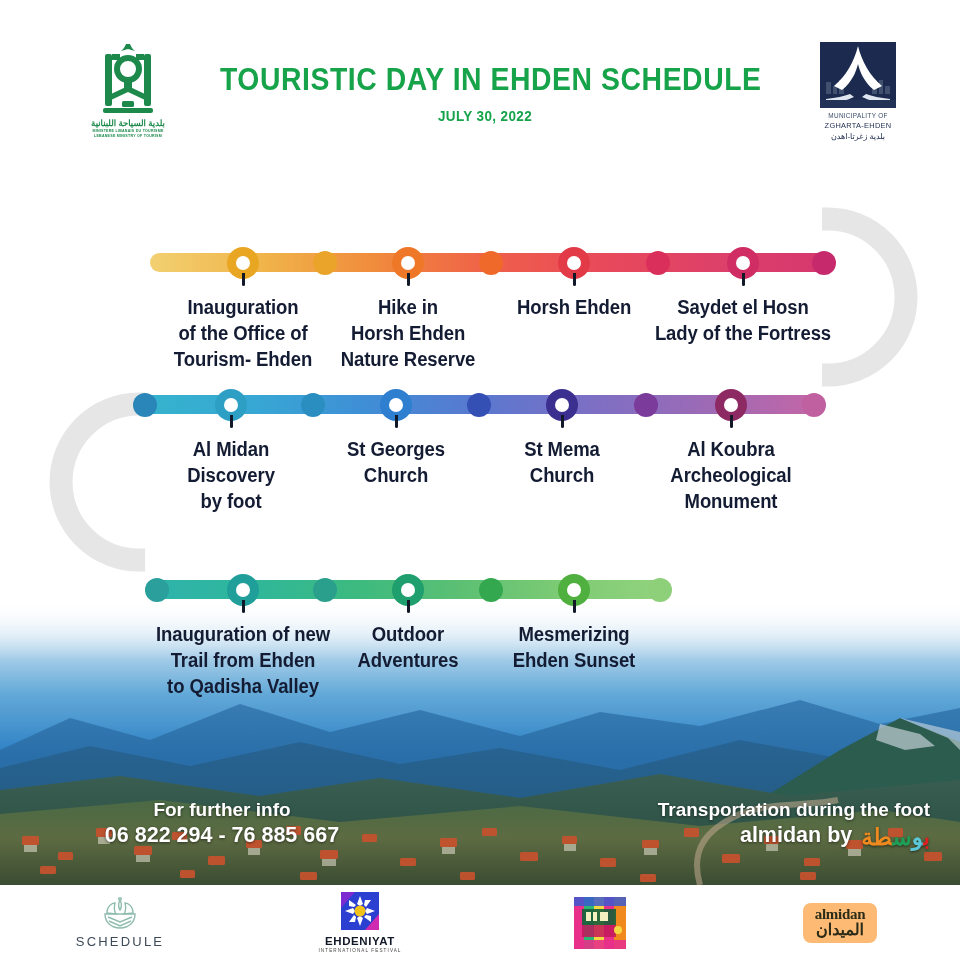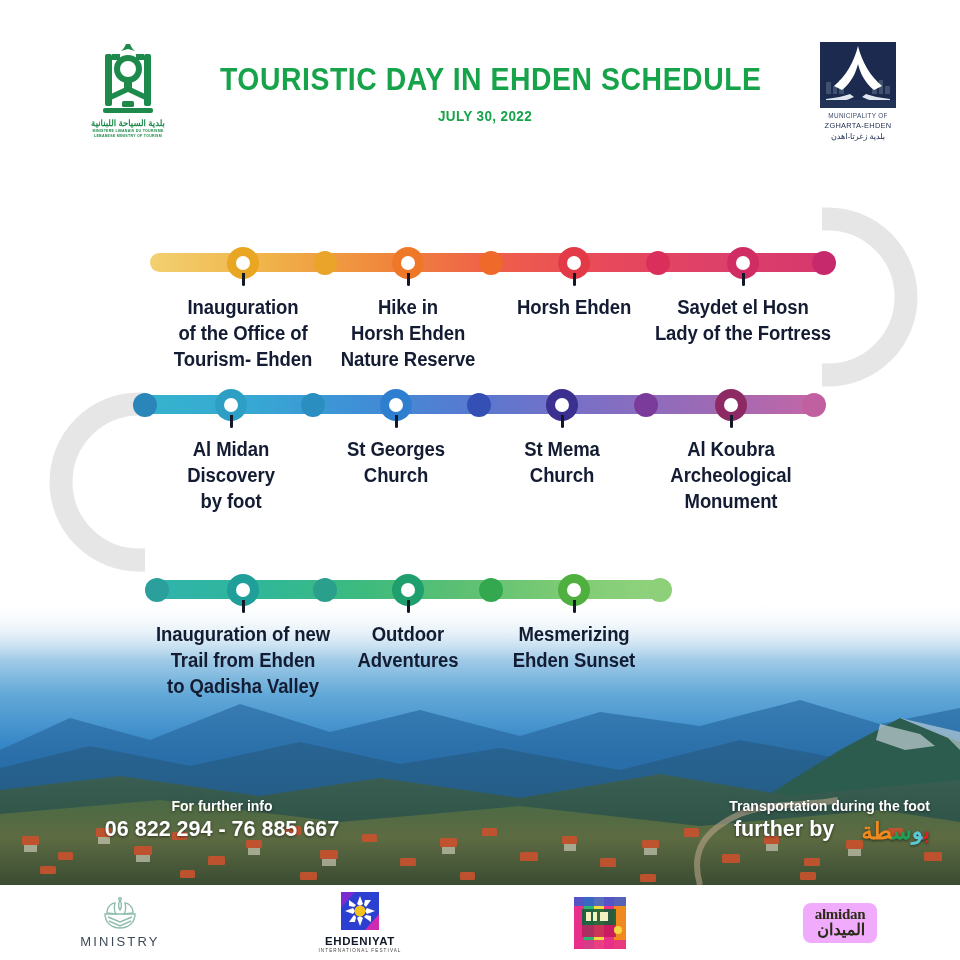--- a/index.html
+++ b/index.html
@@ -133,33 +133,33 @@
     line-height: 1.33;
     letter-spacing: -.1px;
     font-family: "Liberation Sans Narrow", "Liberation Sans", sans-serif;
     transform: scaleX(.95); transform-origin: top center;
   }
 
   
   #photo-text { position: absolute; left: 0; top: 780px; width: 960px; height: 100px; z-index: 6; }
   .photo-block { position: absolute; color: #ffffff; }
   .photo-line1 {
-    font-size: 14px; font-weight: bold; line-height: 1.25;
+    font-size: 19px; font-weight: bold; line-height: 1.25;
     text-shadow: 0 1px 3px rgba(0,0,0,.55);
     font-family: "Liberation Sans Narrow", "Liberation Sans", sans-serif;
   }
   .photo-line2 {
     font-size: 21.5px; font-weight: bold; line-height: 1.25;
     text-shadow: 0 1px 3px rgba(0,0,0,.55);
     font-family: "Liberation Sans Narrow", "Liberation Sans", sans-serif;
   }
   #info-left { left: 62px; top: 18px; width: 320px; text-align: center; }
   #info-right { left: 600px; top: 18px; width: 330px; text-align: right; }
   #bus-logo {
-    display: inline-block; vertical-align: -3px; margin-left: 21px;
+    display: inline-block; vertical-align: -3px; margin-left: 3px;
     direction: rtl; font-size: 23px; font-weight: bold;
     letter-spacing: -1px;
   }
   #bus-logo .b1 { color: #e02020; }
   #bus-logo .b2 { color: #5bc8d8; }
   #bus-logo .b3 { color: #1f9e57; }
   #bus-logo .b4 { color: #f08a1e; }
 
   
   #sponsors {
@@ -176,23 +176,23 @@
     margin-top: 3px; font-family: "Liberation Sans", sans-serif;
   }
   .ehdeniyat-name {
     font-size: 11.5px; font-weight: bold; color: #111827;
     letter-spacing: .6px; margin-top: 5px;
   }
   .ehdeniyat-sub {
     font-size: 4.6px; color: #444; letter-spacing: 1.1px; margin-top: 1px;
   }
   .almidan-box {
-    background: #f0abfc; border-radius: 8px;
+    background: #fdba74; border-radius: 8px;
     padding: 3px 12px 4px 12px;
-    display: flex; flex-direction: column; align-items: flex-end;
+    display: flex; flex-direction: column; align-items: center;
   }
   .almidan-en {
     font-size: 15px; font-weight: bold; color: #2b2b18;
     font-family: "Liberation Serif", serif; letter-spacing: -.3px;
   }
   .almidan-ar {
     font-size: 16px; font-weight: bold; color: #2b2b18;
     direction: rtl; margin-top: -3px;
   }
 </style>
@@ -480,41 +480,41 @@
 </div>
 
 <div id="photo-text">
   <div id="info-left" class="photo-block">
     <div class="photo-line1">For further info</div>
     <div class="photo-line2">06 822 294 - 76 885 667</div>
   </div>
   <div id="info-right" class="photo-block">
     <div class="photo-line1">Transportation during the foot</div>
     <div class="photo-line2">
-      <span>further by</span>
+      <span>almidan by</span>
       <span id="bus-logo"><span class="b1">ب</span><span class="b2">و</span><span class="b3">س</span><span class="b4">طة</span></span>
     </div>
   </div>
 </div>
 
 <div id="sponsors">
 
   <div class="sponsor">
     <svg width="46" height="34" viewBox="0 0 46 34" aria-hidden="true">
       <g fill="none" stroke="#8fbcae" stroke-width="1.4">
         <path d="M23 3 C21 7 21 10 23 13 C25 10 25 7 23 3 Z"></path>
         <circle cx="23" cy="2" r="1.3"></circle>
         <path d="M10 16 C10 9 15 6 18 6 C17 10 17 14 19 17 Z"></path>
         <path d="M36 16 C36 9 31 6 28 6 C29 10 29 14 27 17 Z"></path>
         <path d="M8 17 C8 25 14 31 23 31 C32 31 38 25 38 17 Z"></path>
         <path d="M11 20 L23 25 L35 20"></path>
         <path d="M12 24 L23 29 L34 24"></path>
       </g>
     </svg>
-    <div class="dunyana-name">MINISTRY</div>
+    <div class="dunyana-name">SCHEDULE</div>
   </div>
 
   <div class="sponsor">
     <svg width="38" height="38" viewBox="0 0 38 38" aria-hidden="true">
       <rect width="38" height="38" fill="#2b3fd0"></rect>
       <path d="M0 0 L14 0 L0 16 Z" fill="#7b2bd0"></path>
       <path d="M38 38 L24 38 L38 22 Z" fill="#cf2bb0"></path>
       <g fill="#ffffff">
         <path d="M19 4 L22 12 L19 14 L16 12 Z"></path>
           <path d="M19 34 L16 26 L19 24 L22 26 Z"></path>

